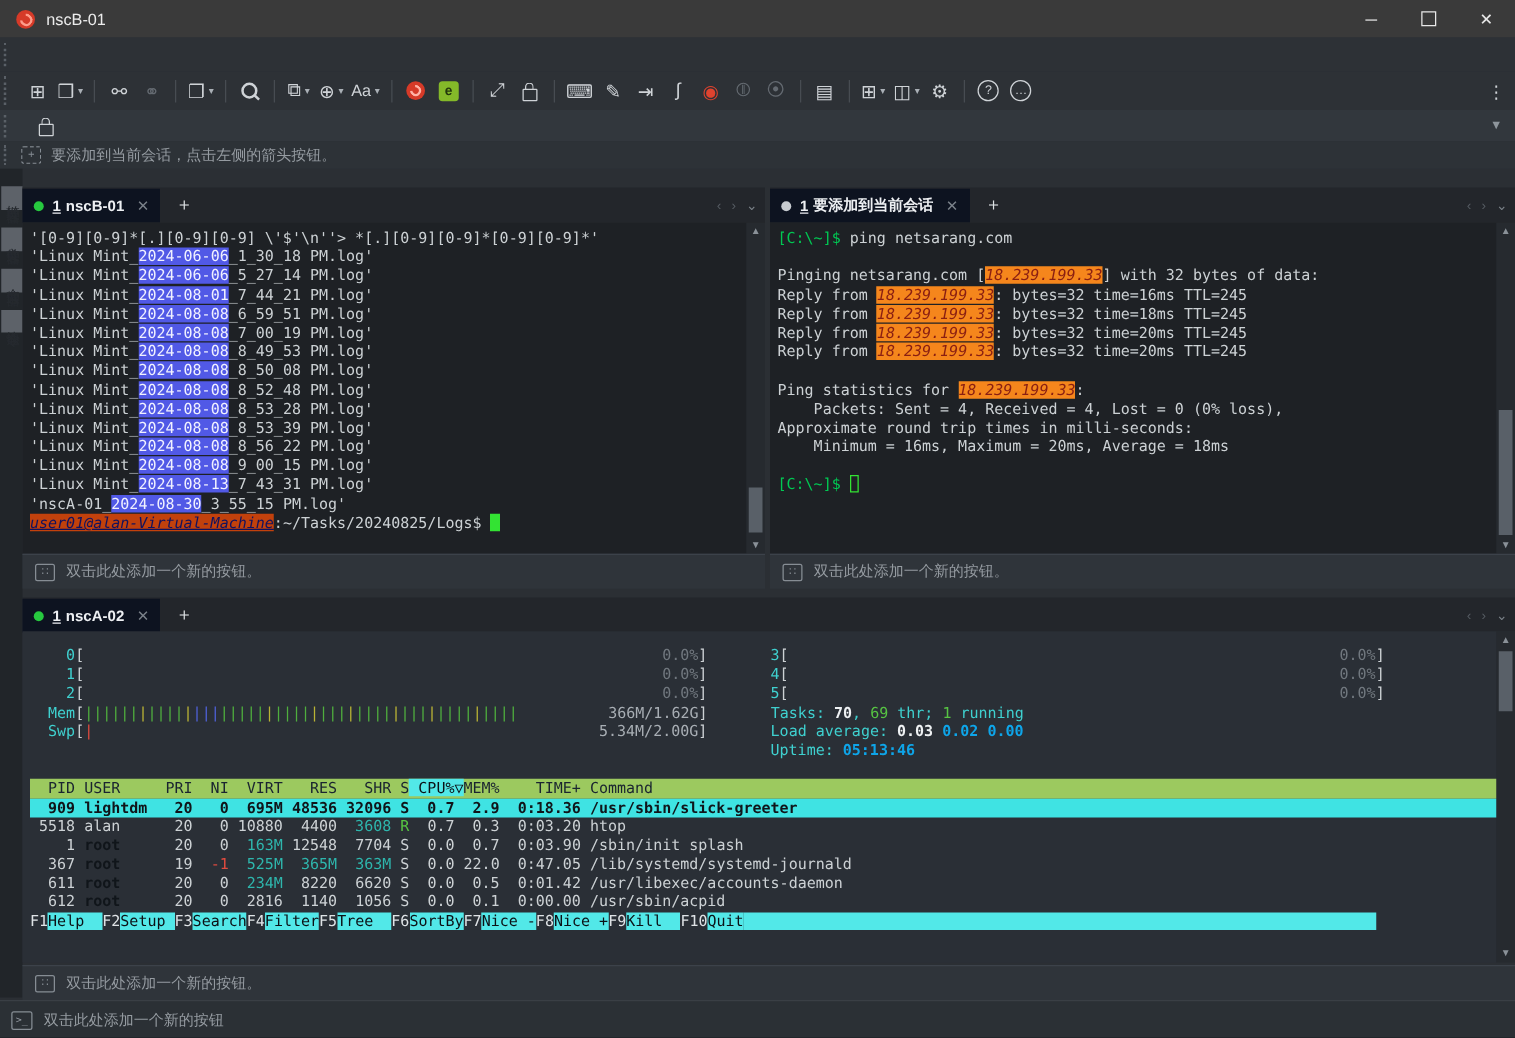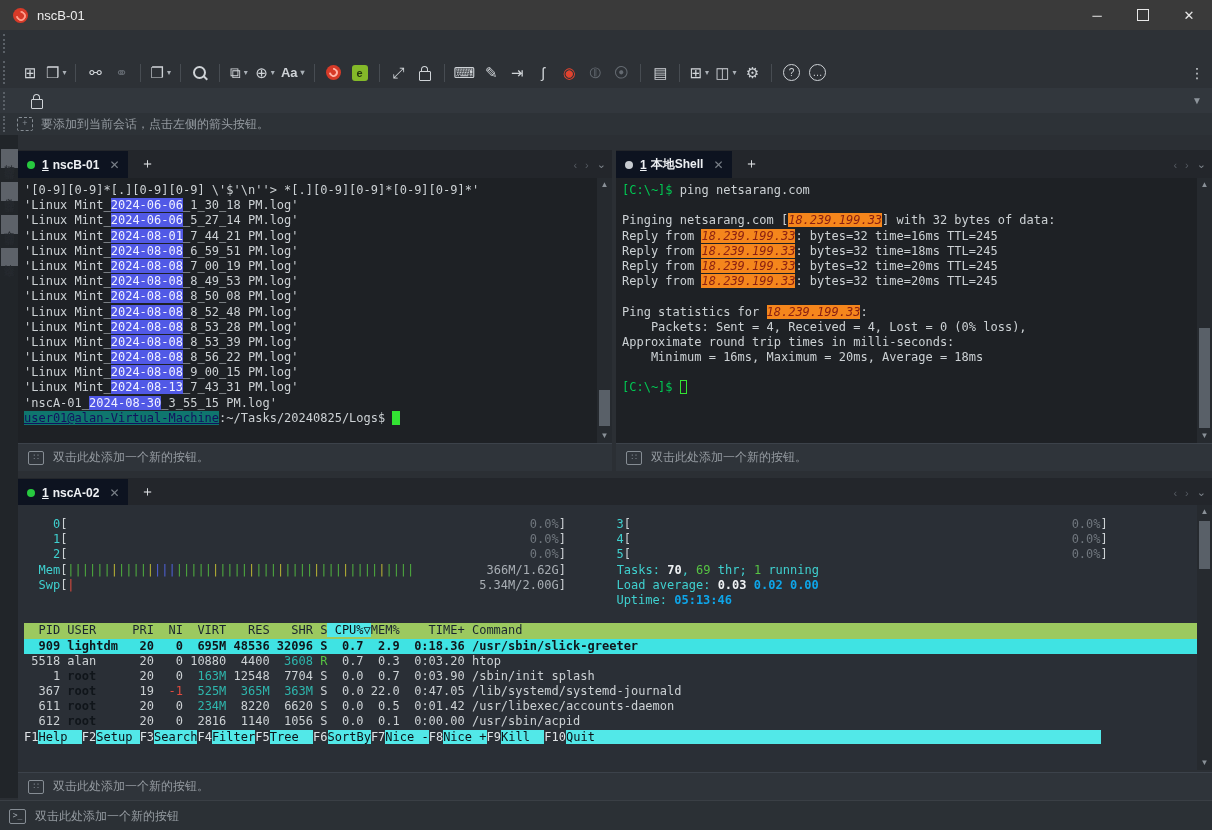--- a/index.html
+++ b/index.html
@@ -20,21 +20,21 @@
   .toolbar{position:absolute;left:0;top:57px;width:1212px;height:31px;background:#2d3136;display:flex;align-items:center;}
   .addrbar{position:absolute;left:0;top:88px;width:1212px;height:25px;background:#32373d;display:flex;align-items:center;}
   .infobar{position:absolute;left:0;top:113px;width:1212px;height:22px;background:#2d3237;display:flex;align-items:center;}
   .grip{width:4px;height:72%;border-left:2px dotted #5a6067;margin-left:3px;margin-right:8px;}
   .mitem{font-size:13px;color:#e3e6e9;padding:0 11px;}
   .tbtn{min-width:20px;height:22px;display:flex;align-items:center;justify-content:center;color:#cfd3d7;
         font-size:15px;margin:0 3px;position:relative;}
   .tbtn .caret{font-size:8px;color:#aab0b6;margin-left:3px;}
   .tbtn.dis{color:#646a71;}
   .tbtn.rec{color:#e0432f;}
-  .tbtn.txt{font-size:13px;font-weight:bold;}
+  .tbtn.txt{font-size:13px;font-weight:normal;}
   .tsep{width:1px;height:18px;background:#474c52;margin:0 6px;}
   .glyph-circ{width:15px;height:15px;border:1px solid #cfd3d7;border-radius:50%;font-size:10px;
         display:flex;align-items:center;justify-content:center;}
   .glyph-xftp{width:16px;height:16px;background:#84b929;border-radius:3px;color:#23370d;font-weight:bold;
         font-size:11px;display:flex;align-items:center;justify-content:center;}
   .glyph-xsh{width:15px;height:15px;border-radius:50%;background:#d63a28;position:relative;}
   .glyph-xsh::after{content:"";position:absolute;left:3px;top:3px;width:5px;height:5px;border:2px solid #ffb3a6;
         border-radius:50%;border-left-color:transparent;transform:rotate(40deg);}
   .glyph-search{width:9px;height:9px;border:2px solid #cfd3d7;border-radius:50%;position:relative;}
   .glyph-search::after{content:"";position:absolute;left:8px;top:9px;width:5px;height:2px;background:#cfd3d7;transform:rotate(45deg);}
@@ -66,21 +66,21 @@
   .term{position:absolute;background:#1e2125;overflow:hidden;font-family:"DejaVu Sans Mono",monospace;
         font-size:12px;line-height:15.2px;white-space:pre;padding:5px 0 16px 6px;box-sizing:border-box;}
   .term.htop{background:#2a2f36;padding-top:12px;}
   .tline{height:15.2px;}
   .s-w{color:#ccd1d4;} .s-w2{color:#a8aeb4;} .s-dim{color:#70777e;}
   .s-cy{color:#3fd0cf;} .s-cyb{color:#0ea5e9;font-weight:bold;}
   .s-grn{color:#57c443;} .s-teal{color:#2eb6ad;} .s-red{color:#e04b3f;}
   .s-wb{color:#eef1f3;font-weight:bold;} .s-blk{color:#10151a;font-weight:bold;text-align:center;}
   .s-gp{color:#00c853;}
   .s-hlb{background:#5159e6;color:#f0f1ff;}
-  .s-hlu{background:#0f766e;color:#12125e;text-decoration:underline;}
+  .s-hlu{background:#c2410c;color:#12125e;text-decoration:underline;font-style:italic;}
   .s-hlo{background:#f5861c;color:#8a1f12;font-style:italic;}
   .s-cur{background:#33e333;}
   .s-curh{box-shadow:inset 0 0 0 1px #33e333;}
   .s-bg{color:#4fae3e;} .s-by{color:#b9b335;} .s-bb{color:#4f61d8;} .s-brd{color:#e04b3f;}
   .s-fk{color:#dfe3e6;} .s-fkl{background:#52e8e8;color:#0c1116;}
   .s-hdt{color:#1a2430;} .s-hds{background:#52e8e8;color:#0c1116;}
   .line-sel{background:#3fe3e3;}
   .line-hdr{background:#9cc95f;}
   
   .sb{position:absolute;top:0;right:0;bottom:0;width:15px;background:#262a2f;}
@@ -204,21 +204,21 @@
         <span>‹</span>
         <span>›</span>
         <span class="dd">⌄</span>
       </span>
   </div>
 
   <div class="tabstrip" style="left:616px;top:150px;width:596px;">
     <div class="tab">
       <span class="dot" style="background: rgb(199, 203, 208);"></span>
       <span class="num">1</span>
-      <span class="lbl">本地Shell</span>
+      <span class="lbl">要添加到当前会话</span>
       <span class="close">✕</span>
     </div>
     <span class="plusbtn">＋</span>
     <span class="strip-ctrls">
         <span>‹</span>
         <span>›</span>
         <span class="dd">⌄</span>
       </span>
   </div>
 

